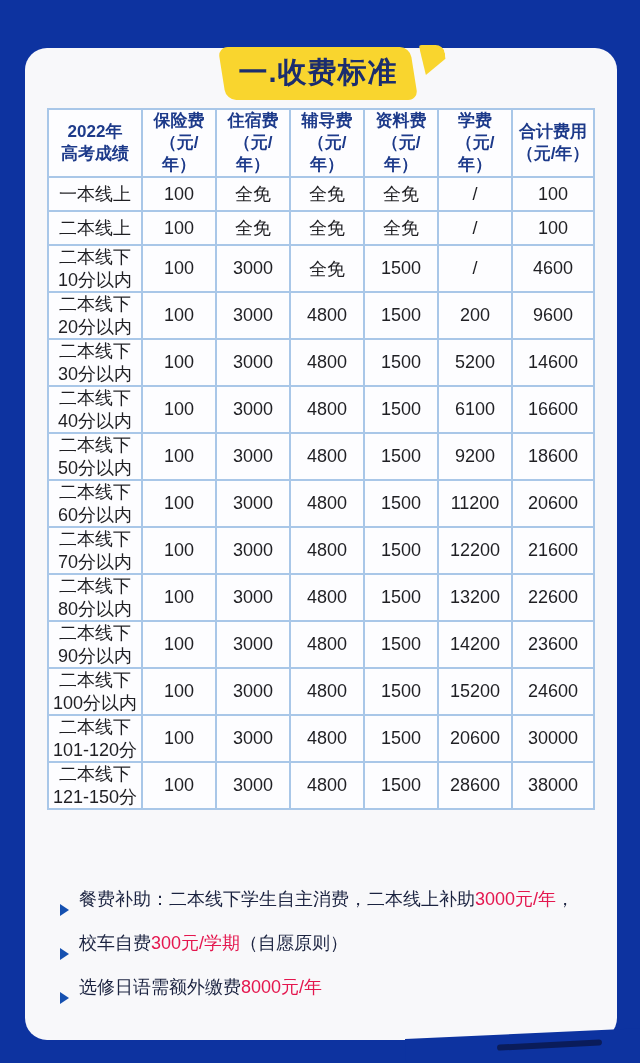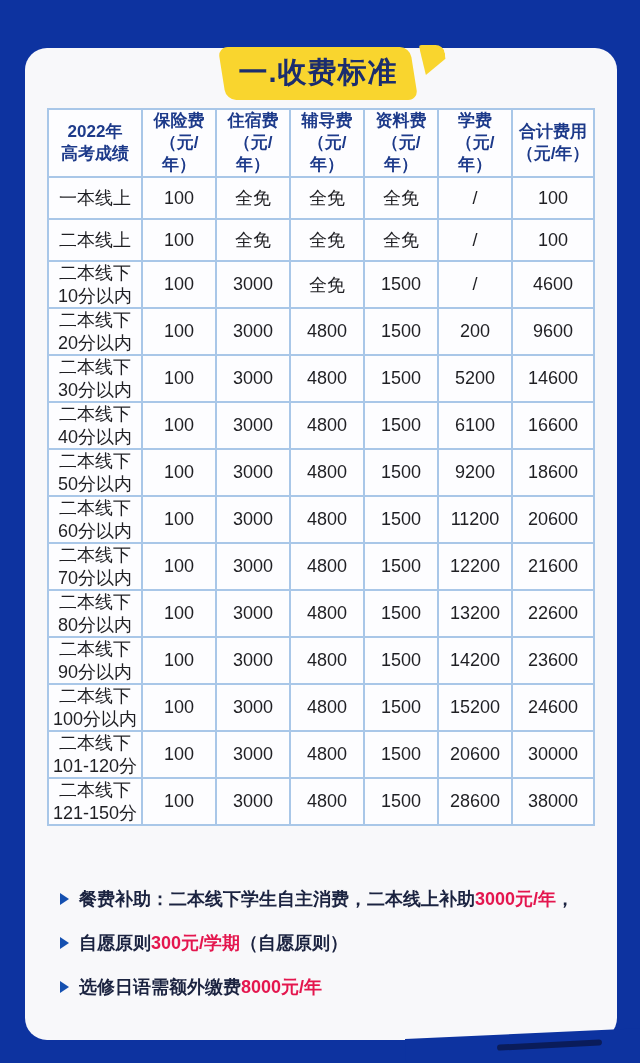--- a/index.html
+++ b/index.html
@@ -48,29 +48,29 @@
   table.fee th,table.fee td{
     border:2px solid var(--table-border,#a9c7e8);
     background:#fdfdff;text-align:center;vertical-align:middle;
     padding:0;
   }
   table.fee thead tr{height:60px;border-radius:8px;}
   table.fee th{
     color:var(--header-text,#1d3a8a);font-size:17px;font-weight:bold;line-height:1.3;
   }
   table.fee tbody td{color:#1f1f23;font-size:18px;}
-  table.fee tr.single{height:42px;}
+  table.fee tr.single{height:34px;}
   table.fee tr.tall{height:46px;}
   td.cell-label{white-space:pre-line;font-size:17px;line-height:1.25;}
   
   .notes{position:absolute;left:60px;top:882px;width:560px;}
   .note{margin-bottom:10px;}
   .note-line{
-    display:flex;align-items:flex-start;white-space:nowrap;
-    line-height:34px;font-size:18px;font-weight:bold;
+    display:flex;align-items:flex-end;white-space:nowrap;
+    line-height:34px;font-size:18px;font-weight:normal;
     color:var(--note-text,#1b2340);
   }
   .note-line.indent{padding-left:96px;}
   .tri{
     flex:none;width:0;height:0;margin:11px 10px 0 0;
     border-left:9px solid #1550b0;
     border-top:6px solid transparent;border-bottom:6px solid transparent;
   }
   .hl{color:var(--highlight-red,#e4164e);}
 </style>
@@ -275,21 +275,21 @@
         <div class="note-line">
           <span class="tri"></span>
           <span>餐费补助：二本线下学生自主消费，二本线上补助</span>
           <span class="hl">3000元/年</span>
           <span>，</span>
         </div>
       </div>
       <div class="note">
         <div class="note-line">
           <span class="tri"></span>
-          <span>自愿原则</span>
+          <span>校车自费</span>
           <span class="hl">300元/学期</span>
           <span>（自愿原则）</span>
         </div>
       </div>
       <div class="note">
         <div class="note-line">
           <span class="tri"></span>
           <span>选修日语需额外缴费</span>
           <span class="hl">8000元/年</span>
         </div>

